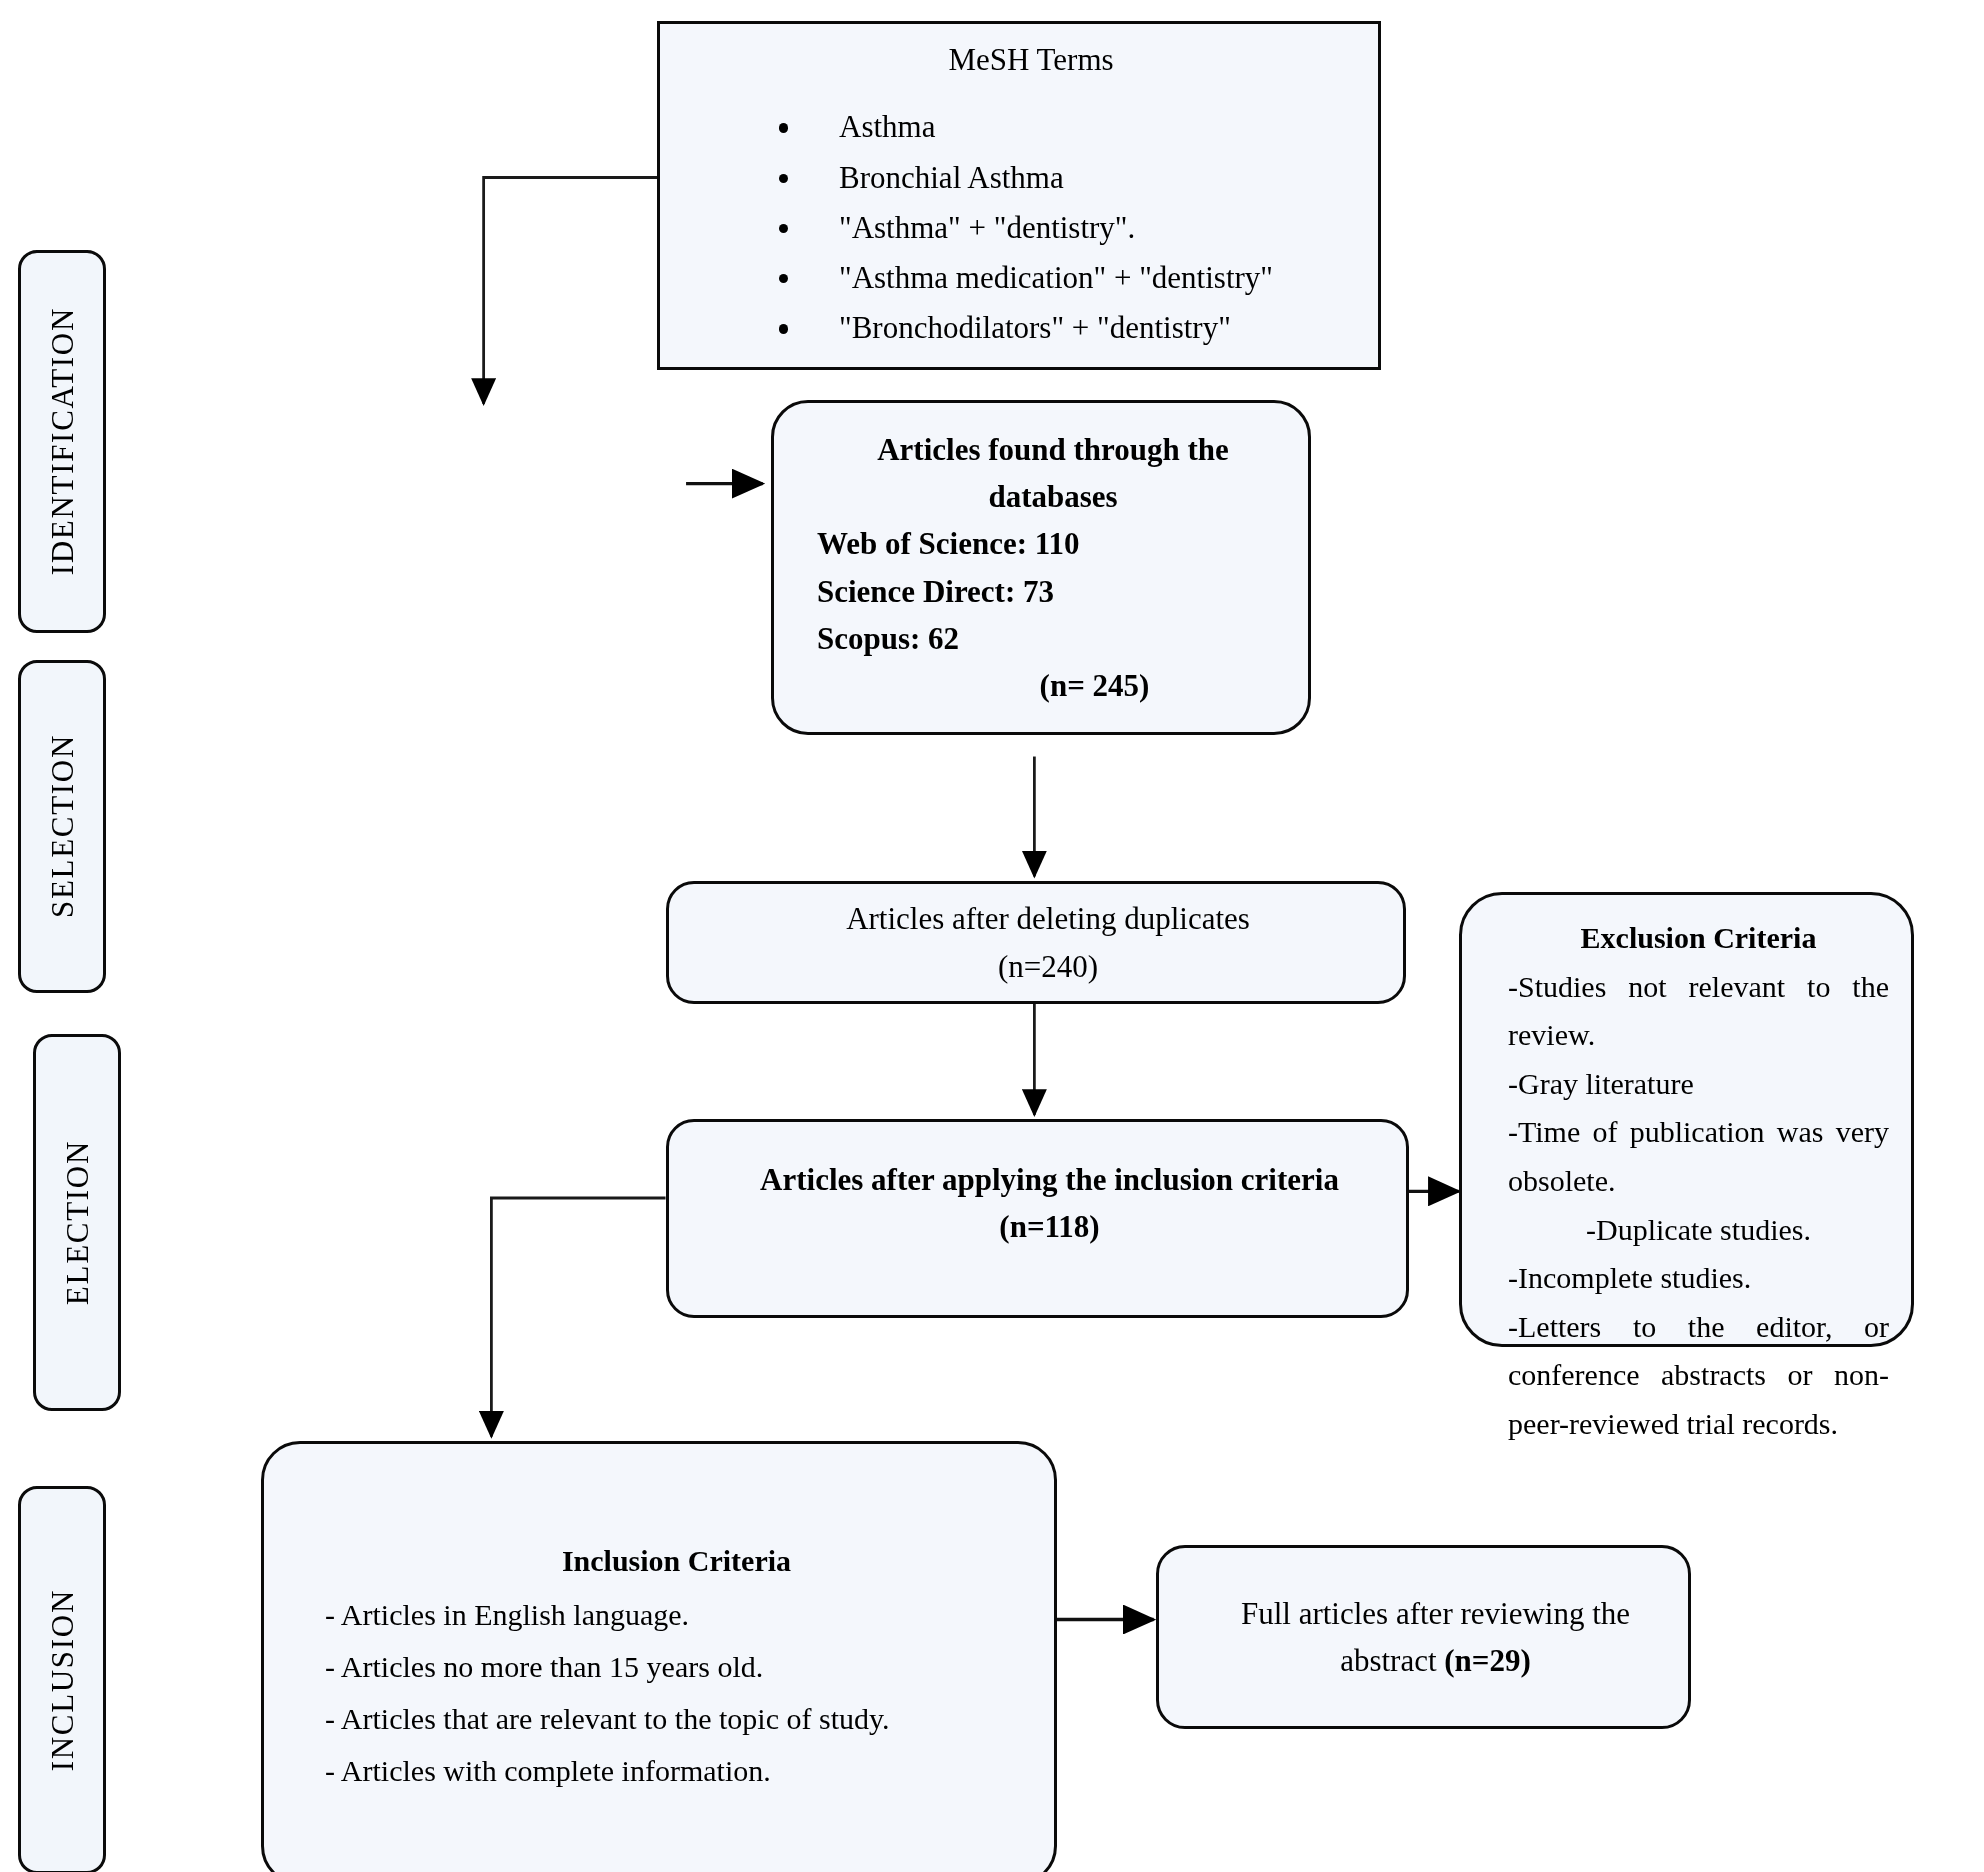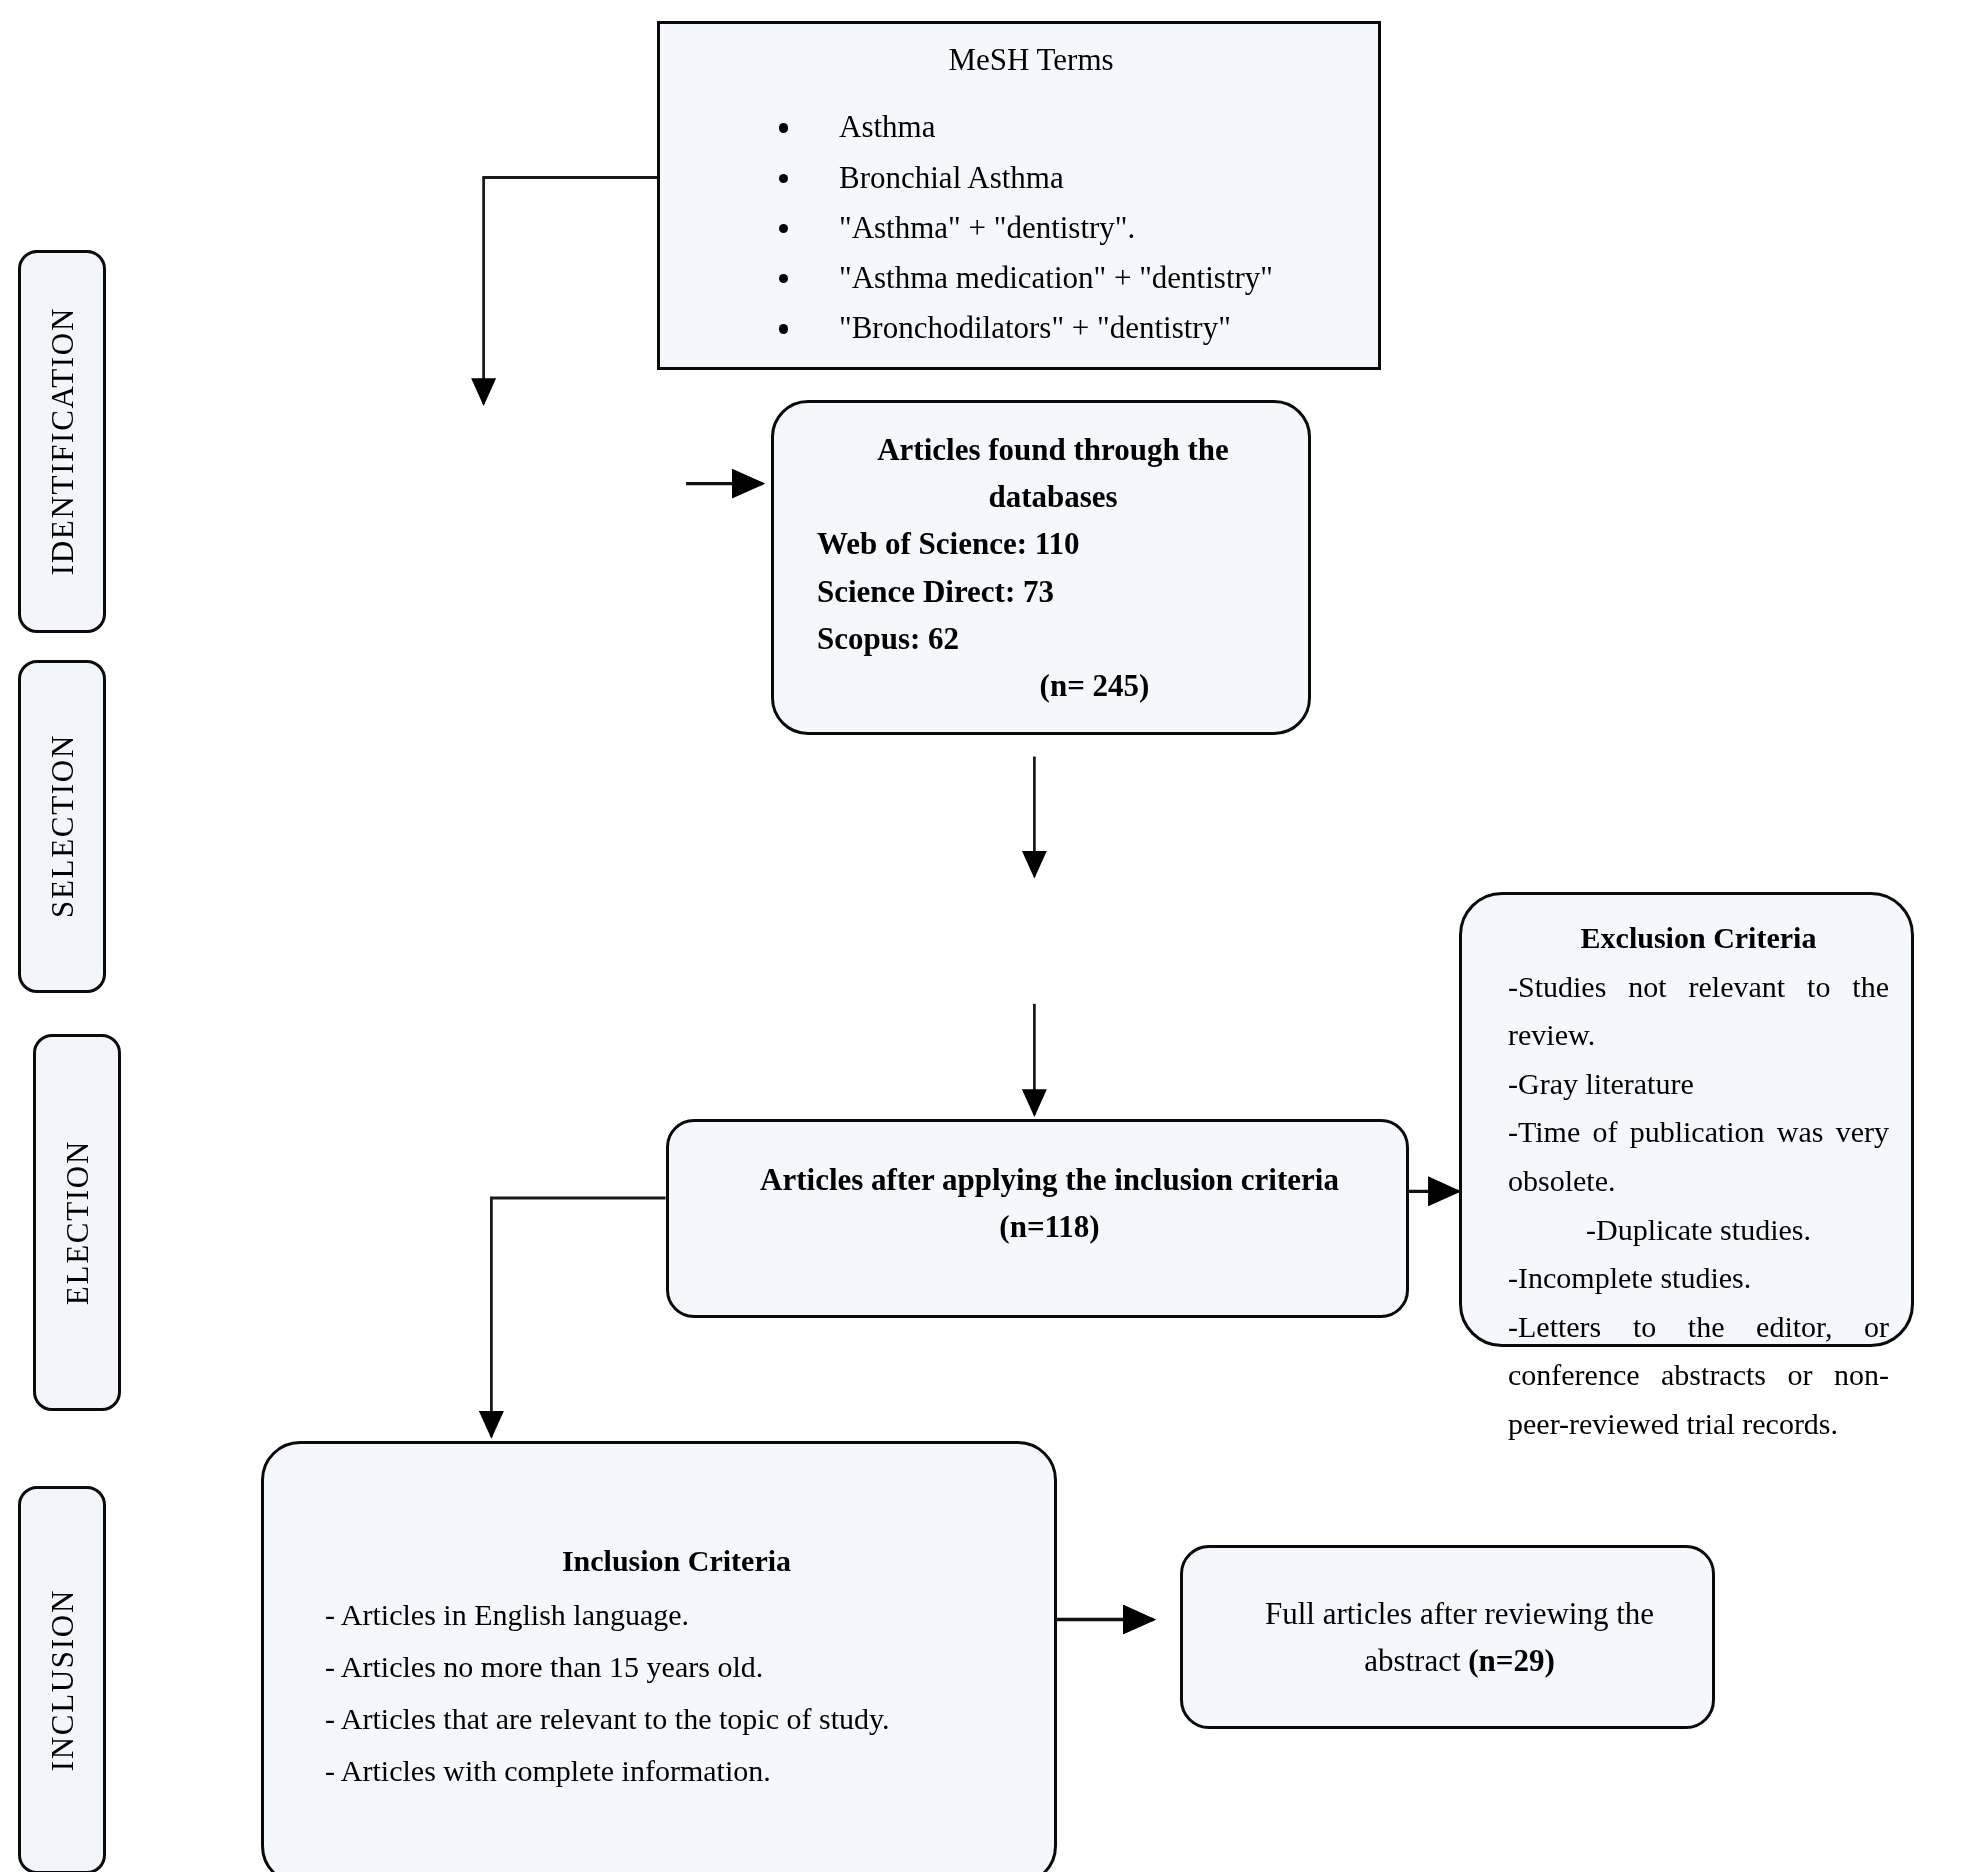--- a/index.html
+++ b/index.html
@@ -188,20 +188,26 @@
     <div class="lines">
       <div class="c">Articles found through the</div>
       <div class="c">databases</div>
       <div class="l">Web of Science: 110</div>
       <div class="l">Science Direct: 73</div>
       <div class="l">Scopus: 62</div>
       <div class="n-indent">(n= 245)</div>
     </div>
   </div>
 
+  <div class="node rounded" style="left:666px; top:881px; width:740px; height:123px; border-radius:28px;">
+    <div class="lines">
+      <div class="c">Articles after deleting duplicates</div>
+      <div class="c">(n=240)</div>
+    </div>
+  </div>
 
   <div class="node rounded" style="left:666px; top:1119px; width:743px; height:199px; border-radius:28px;font-weight:bold;">
     <div class="lines" style="margin-top:-31px;">
       <div class="c">Articles after applying the inclusion criteria</div>
       <div class="c">(n=118)</div>
     </div>
   </div>
 
   <div class="node rounded" style="left:1459px; top:892px; width:455px; height:455px; justify-content:flex-start; padding-top:19px; border-radius:43px;">
     <div class="just">
@@ -218,21 +224,21 @@
   <div class="node rounded" style="left:261px; top:1441px; width:796px; height:444px; justify-content:flex-start; padding-top:89px; border-radius:39px;">
     <div class="crit" style="padding-left:33px;">
       <p class="hd">Inclusion Criteria</p>
       <p>- Articles in English language.</p>
       <p>- Articles no more than 15 years old.</p>
       <p>- Articles that are relevant to the topic of study.</p>
       <p>- Articles with complete information.</p>
     </div>
   </div>
 
-  <div class="node rounded" style="left:1156px; top:1545px; width:535px; height:184px; border-radius:29px;margin-left:24px;">
+  <div class="node rounded" style="left:1156px; top:1545px; width:535px; height:184px; border-radius:29px;">
     <div class="lines">
       <div class="c">Full articles after reviewing the</div>
       <div class="c"><span>abstract </span><span class="nb">(n=29)</span></div>
     </div>
   </div>
 
 </div>
 
 
 </body></html>

